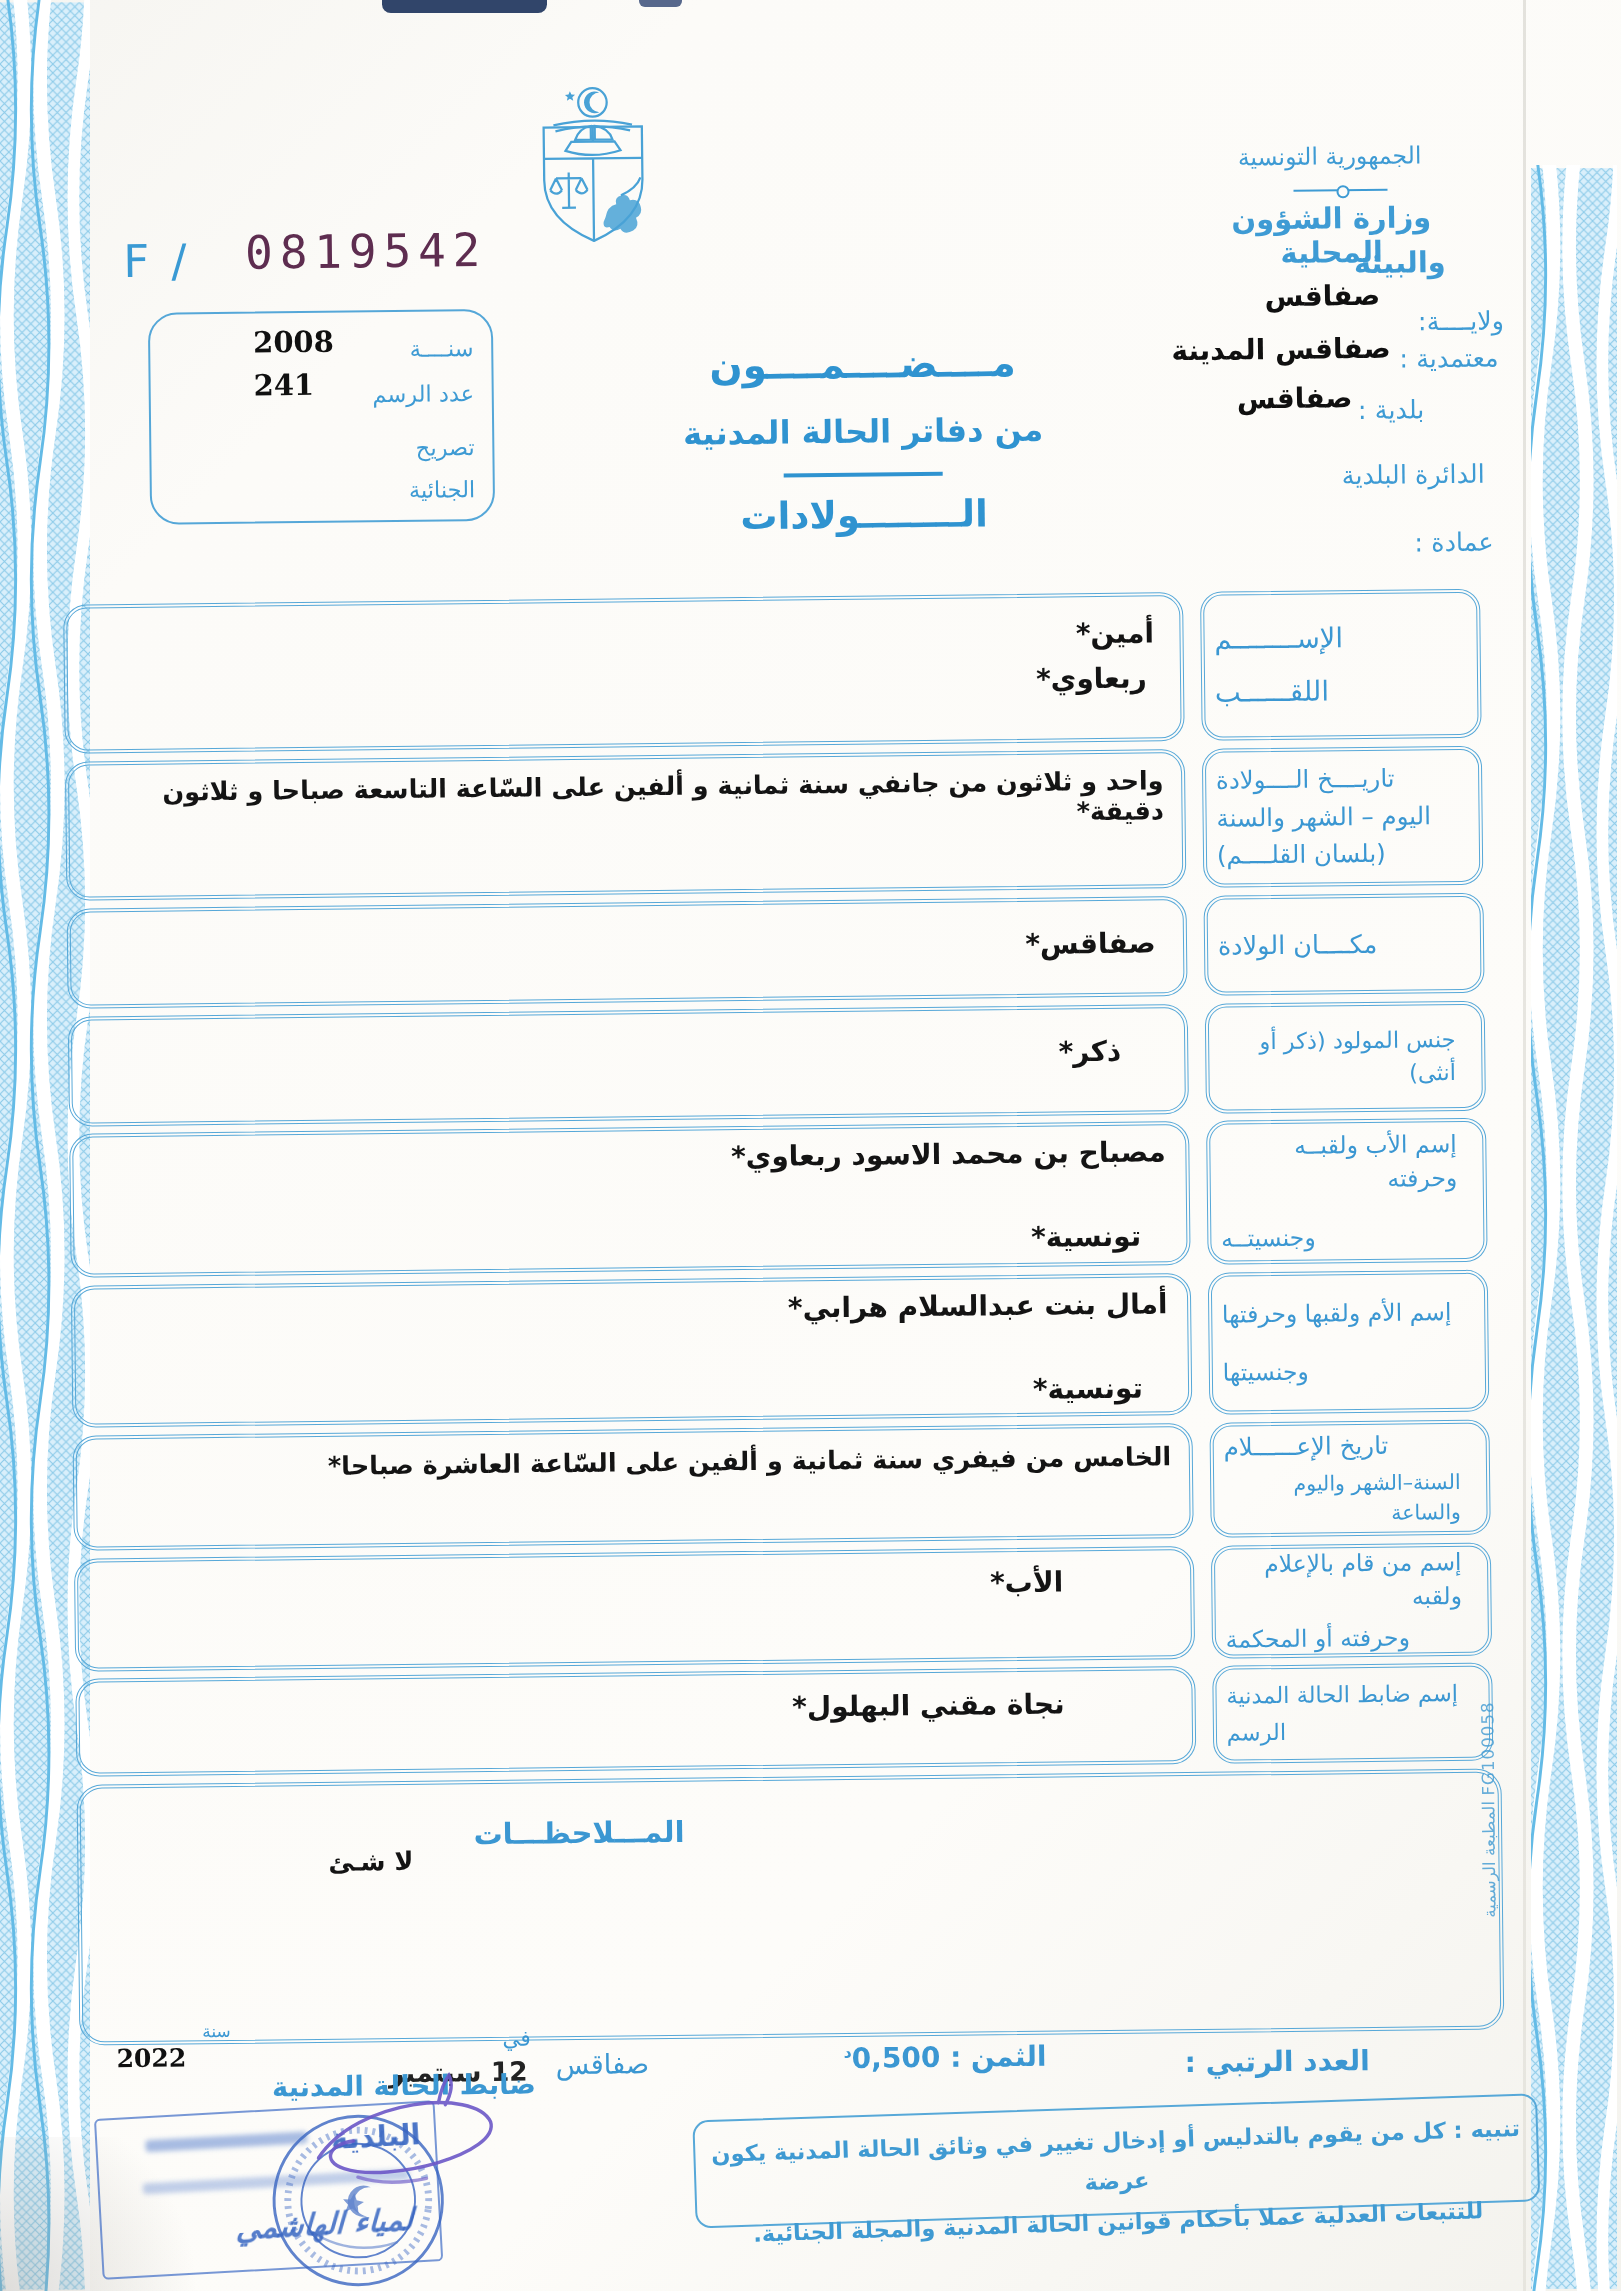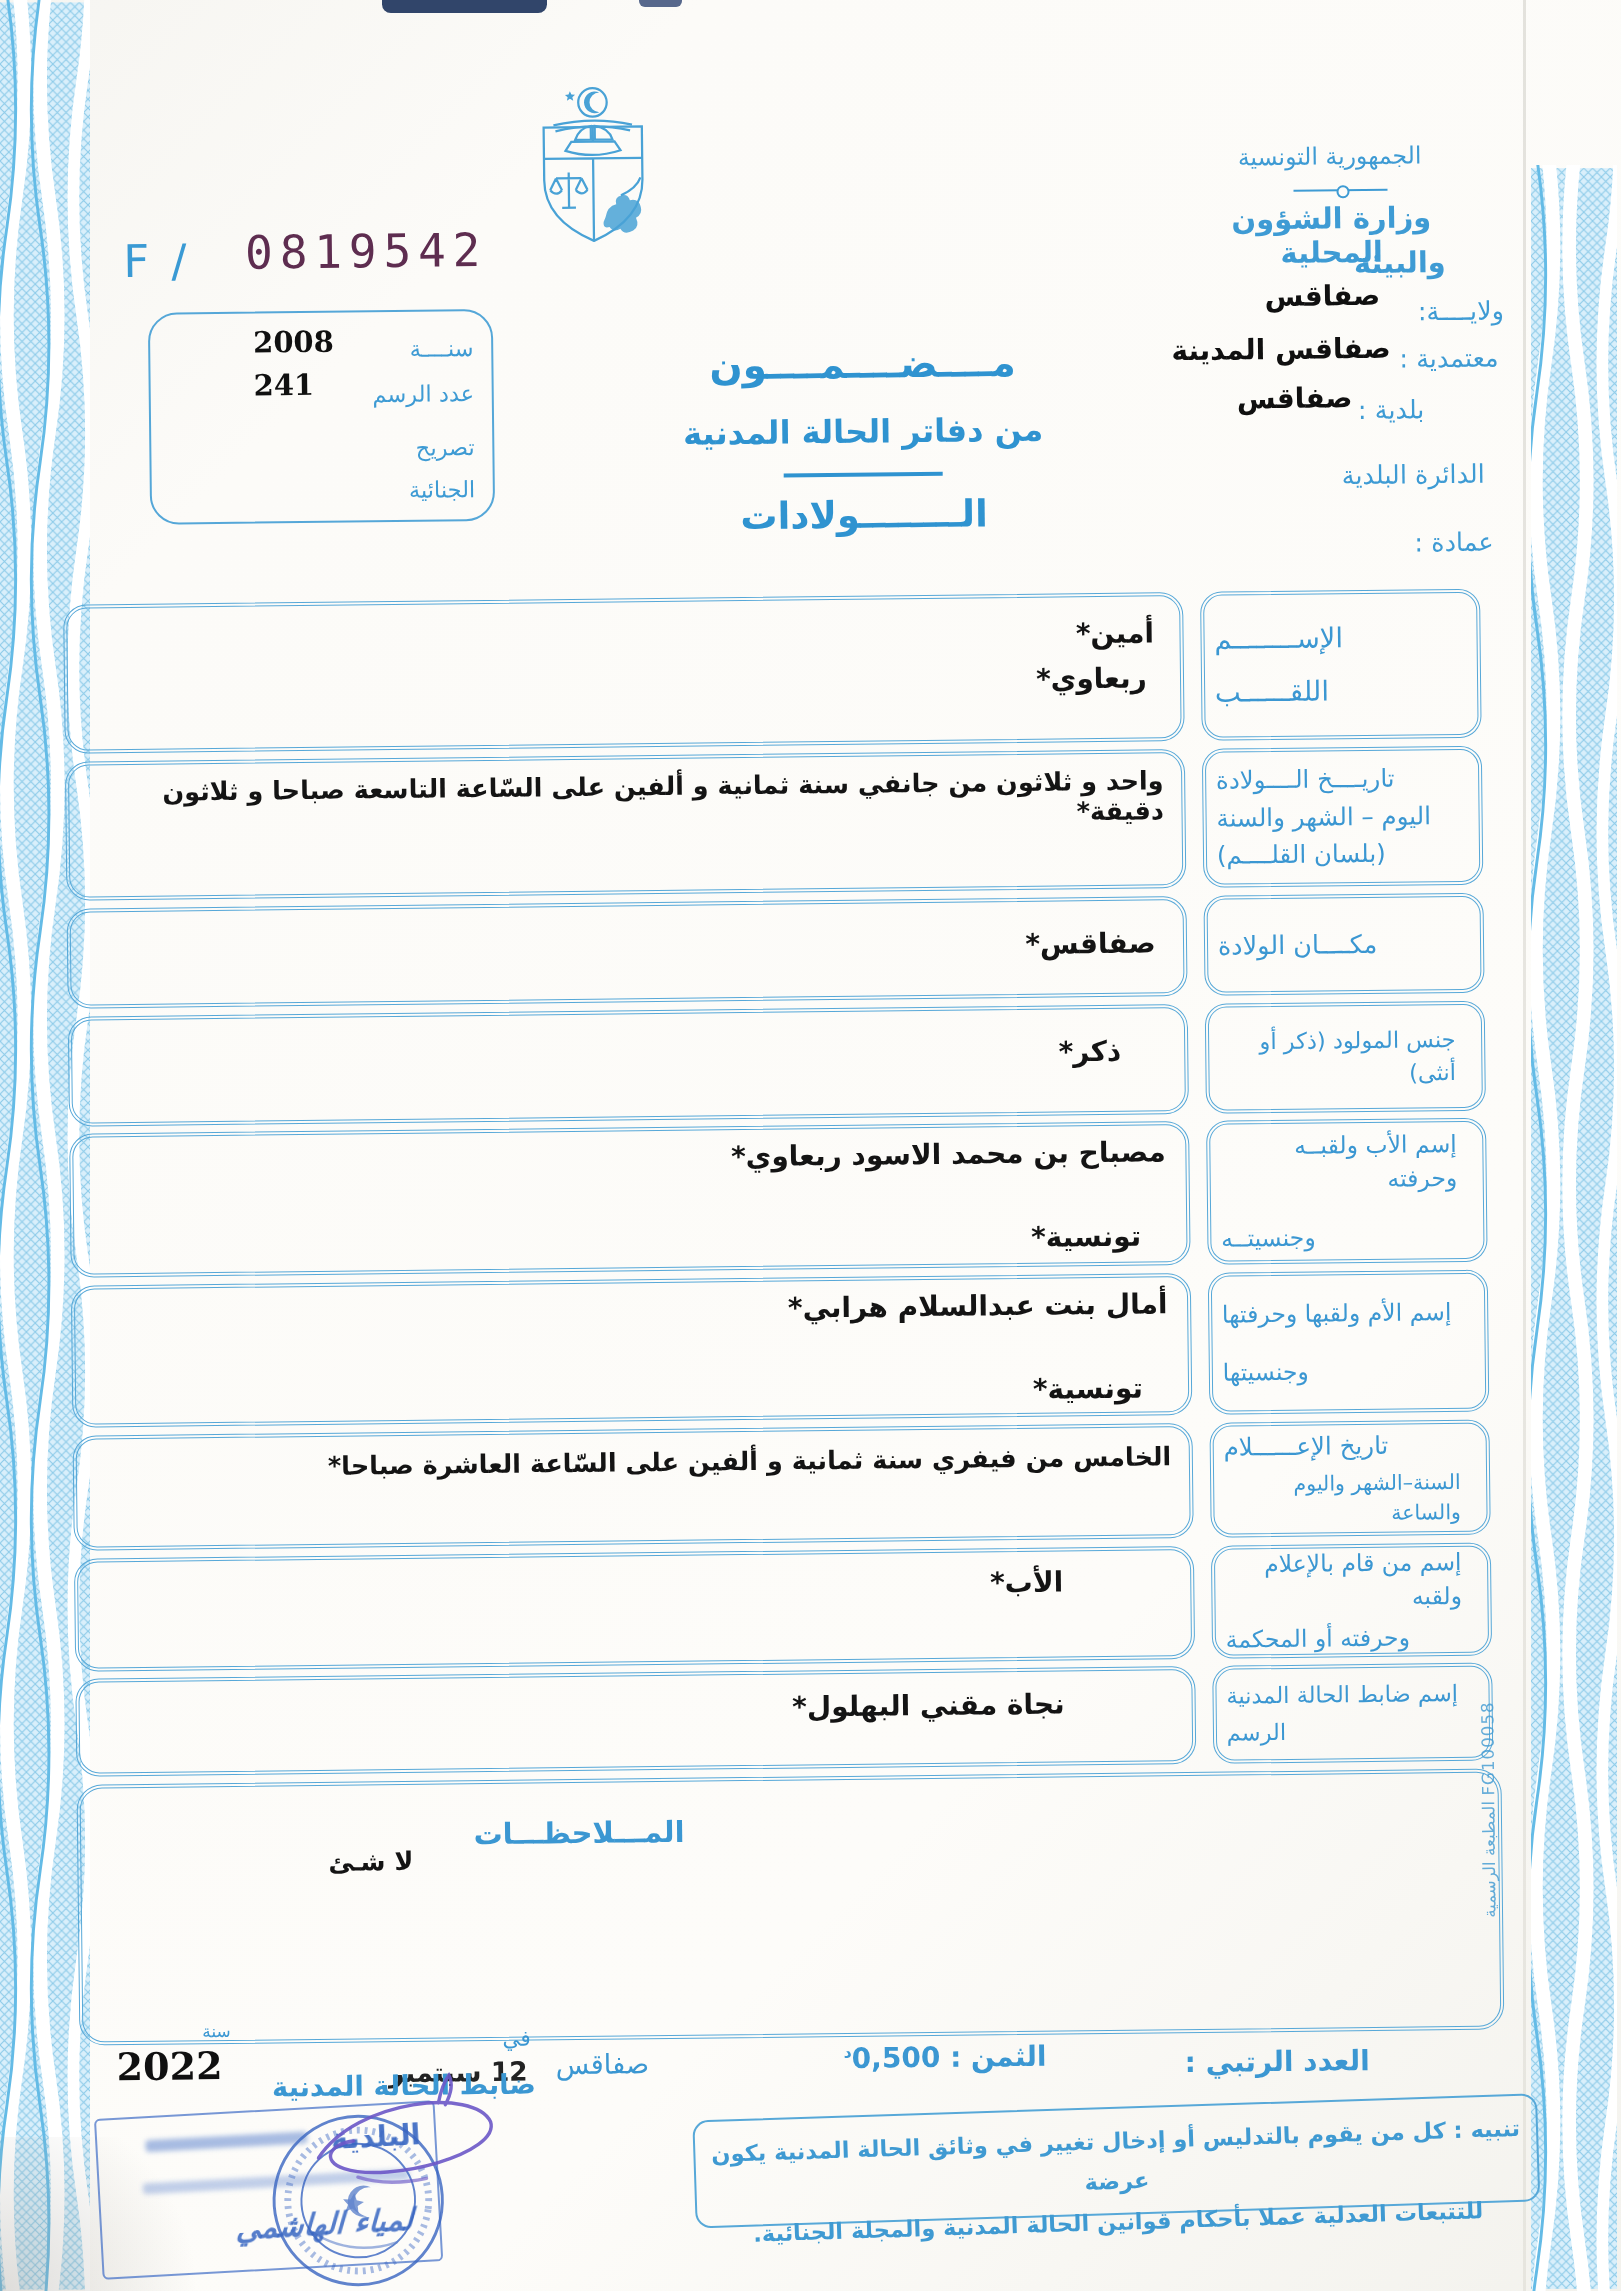--- a/index.html
+++ b/index.html
@@ -34,21 +34,21 @@
   #rv0{top:11.8px;} #rv1{top:55px;}
 
   
   #republic{left:1220px;top:143px;width:225px;text-align:center;font-size:23.5px;color:#3e9bd4;}
   #hdr-divider{left:1296px;top:190px;width:94px;height:2px;background:#3e9bd4;}
   #hdr-divider::after{content:"";position:absolute;left:43px;top:-3.9px;width:8.8px;height:8.8px;border:2px solid #3e9bd4;border-radius:50%;background:#fdfcf9;}
   #ministry1{left:1201px;top:202px;width:265px;text-align:center;font-size:29px;font-weight:bold;color:#3e9bd4;}
   #ministry2{left:1333px;top:247px;width:137px;text-align:center;font-size:29px;font-weight:bold;color:#3e9bd4;}
   .hfl{position:absolute;font-size:25.5px;color:#3e9bd4;direction:rtl;}
   .hfv{position:absolute;font-size:28px;color:#101010;font-weight:bold;direction:rtl;}
-  #hfl0{left:1419px;top:298px;} #hfv0{left:1266px;top:280px;}
+  #hfl0{left:1419px;top:308px;} #hfv0{left:1266px;top:280px;}
   #hfl1{left:1400px;top:345px;} #hfv1{left:1172px;top:333px;}
   #hfl2{left:1358px;top:396px;} #hfv2{left:1237px;top:382px;}
   #hfl3{left:1341px;top:461px;}
   #hfl4{left:1413px;top:529px;}
 
   
   #arms{left:537px;top:78px;}
 
   
   #title-block{left:667px;top:337px;width:392px;text-align:center;color:#2f93d0;direction:rtl;}
@@ -94,21 +94,21 @@
              letter-spacing:1px;transform:rotate(-90deg);opacity:.85;}
 
   
   #serial-order{left:1166px;top:2045px;font-size:28px;font-weight:bold;color:#3b97d2;direction:rtl;}
   #price{left:825px;top:2037px;font-size:28px;font-weight:bold;color:#3b97d2;direction:rtl;}
   #price sup{font-size:15.7px;}
   #place{left:537px;top:2041px;font-size:27.4px;color:#3b97d2;}
   #in-label{left:484px;top:2017px;font-size:21.6px;color:#3b97d2;}
   #date-dm{left:370px;top:2047px;font-size:26.5px;color:#222;font-weight:600;direction:rtl;}
   #year-label{left:184px;top:2009px;font-size:17px;color:#3b97d2;}
-  #year-value{left:98px;top:2031px;font-size:38px;color:#101010;font-weight:bold;font-family:"DejaVu Serif",serif;}
+  #year-value{left:98px;top:2031px;font-size:25px;color:#101010;font-weight:bold;font-family:"DejaVu Serif",serif;}
   #officer-title{left:253px;top:2060px;font-size:27.4px;font-weight:bold;color:#3b97d2;direction:rtl;}
 
   
   #warning-box{left:674px;top:2105px;width:845px;height:108px;border:2.9px solid #57a8d8;border-radius:15.7px;
                transform:rotate(-1.2deg);box-sizing:border-box;padding-top:11.8px;
                text-align:center;direction:rtl;color:#3f9ad2;font-weight:bold;font-size:22.5px;line-height:1.8;}
 
   
   #stamp-rect{left:78px;top:2098px;width:341px;height:161px;border:2.9px solid rgba(62,108,198,.7);
               transform:rotate(-2.5deg);border-radius:5.9px;box-sizing:border-box;}

